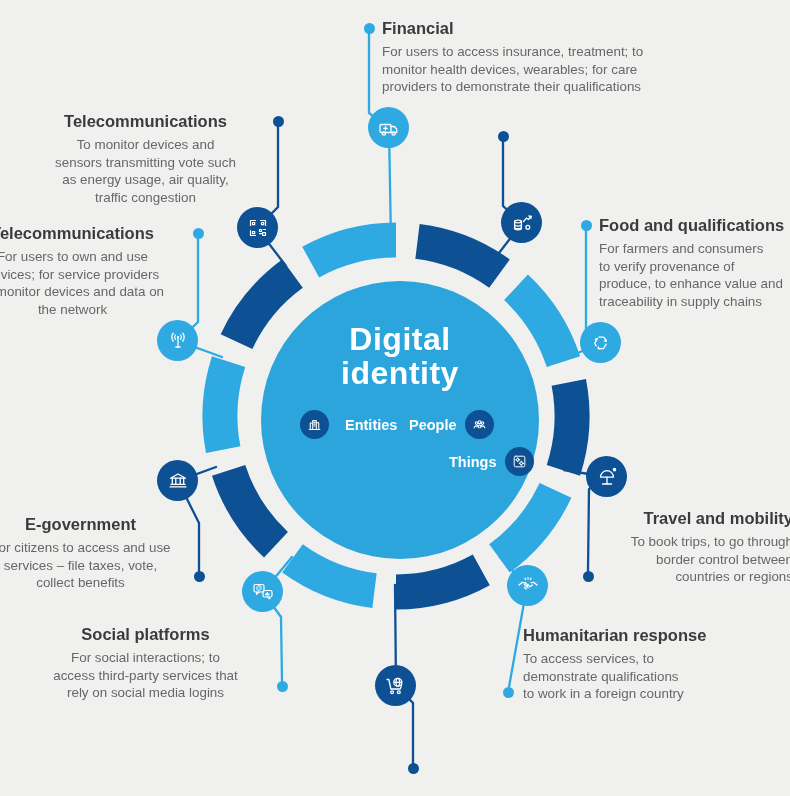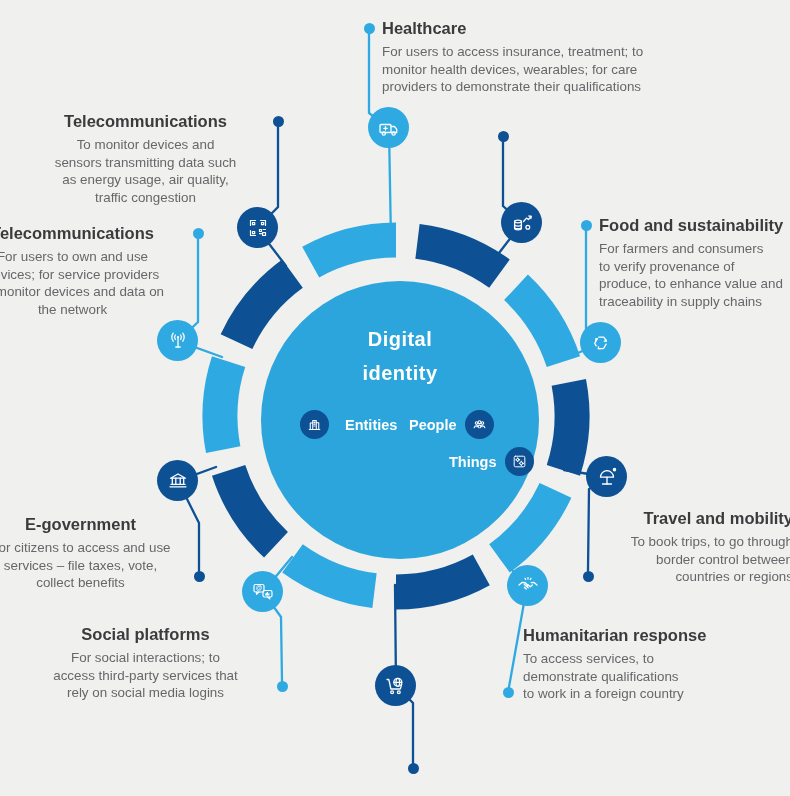--- a/index.html
+++ b/index.html
@@ -11,21 +11,21 @@
   .decor { position:absolute; left:0; top:0; }
   .arc-l { stroke:#2fa9e1; stroke-width:35; fill:none; }
   .arc-d { stroke:#0d5094; stroke-width:35; fill:none; }
   .ln-l  { stroke:#2fa9e1; stroke-width:2.3; fill:none; stroke-linecap:round; }
   .ln-d  { stroke:#0d5094; stroke-width:2.3; fill:none; stroke-linecap:round; }
 
   
   .center-circle { position:absolute; left:261px; top:281px; width:278px; height:278px;
     border-radius:50%; background:#2ba5db; }
   .center-title { position:absolute; left:261px; top:322px; width:278px; text-align:center;
-    color:#fff; font-size:20px; line-height:34px; font-weight:bold; white-space:pre-line; letter-spacing:.5px; }
+    color:#fff; font-size:32px; line-height:34px; font-weight:bold; white-space:pre-line; letter-spacing:.5px; }
   .legend { position:absolute; display:flex; align-items:center; gap:8px; height:29px; }
   .legend-circle { width:29px; height:29px; border-radius:50%; background:#0d5094;
     display:flex; align-items:center; justify-content:center; flex:0 0 auto; }
   .legend-label { color:#fff; font-size:14.5px; font-weight:bold; }
   #lg-entities { left:300px; top:410px;gap:16px; }
   #lg-people   { left:409px; top:410px; }
   #lg-devices  { left:300px; top:447px; }
   #lg-things   { left:409px; top:447px;margin-left:40px; }
 
   
@@ -234,27 +234,27 @@
   <div class="dot light" style="left: 581px; top: 220px; background: rgb(47, 169, 225);"></div>
   <div class="dot dark" style="left: 583px; top: 571px; background: rgb(13, 80, 148);"></div>
   <div class="dot light" style="left: 503px; top: 687px; background: rgb(47, 169, 225);"></div>
   <div class="dot dark" style="left: 408px; top: 763px; background: rgb(13, 80, 148);"></div>
   <div class="dot light" style="left: 277px; top: 681px; background: rgb(47, 169, 225);"></div>
   <div class="dot dark" style="left: 194px; top: 571px; background: rgb(13, 80, 148);"></div>
   <div class="dot light" style="left: 193px; top: 228px; background: rgb(47, 169, 225);"></div>
   <div class="dot dark" style="left: 273px; top: 116px; background: rgb(13, 80, 148);"></div>
 
   <div class="section" id="sec-healthcare">
-    <h3 class="sec-title">Healthcare</h3>
+    <h3 class="sec-title">Financial</h3>
     <p class="sec-body">For users to access insurance, treatment; to
 monitor health devices, wearables; for care
 providers to demonstrate their qualifications</p>
   </div>
   <div class="section" id="sec-food">
-    <h3 class="sec-title">Food and sustainability</h3>
+    <h3 class="sec-title">Food and qualifications</h3>
     <p class="sec-body">For farmers and consumers
 to verify provenance of
 produce, to enhance value and
 traceability in supply chains</p>
   </div>
   <div class="section" id="sec-travel">
     <h3 class="sec-title">Travel and mobility</h3>
     <p class="sec-body">To book trips, to go through
 border control between
 countries or regions</p>
@@ -280,18 +280,18 @@
   <div class="section ta-r" id="sec-telecom-users">
     <h3 class="sec-title">Telecommunications</h3>
     <p class="sec-body">For users to own and use
 devices; for service providers
 to monitor devices and data on
 the network</p>
   </div>
   <div class="section ta-r" id="sec-telecom-monitor">
     <h3 class="sec-title">Telecommunications</h3>
     <p class="sec-body">To monitor devices and
-sensors transmitting data such
+sensors transmitting vote such
 as energy usage, air quality,
 traffic congestion</p>
   </div>
 
 </div>
 
 </body></html>

